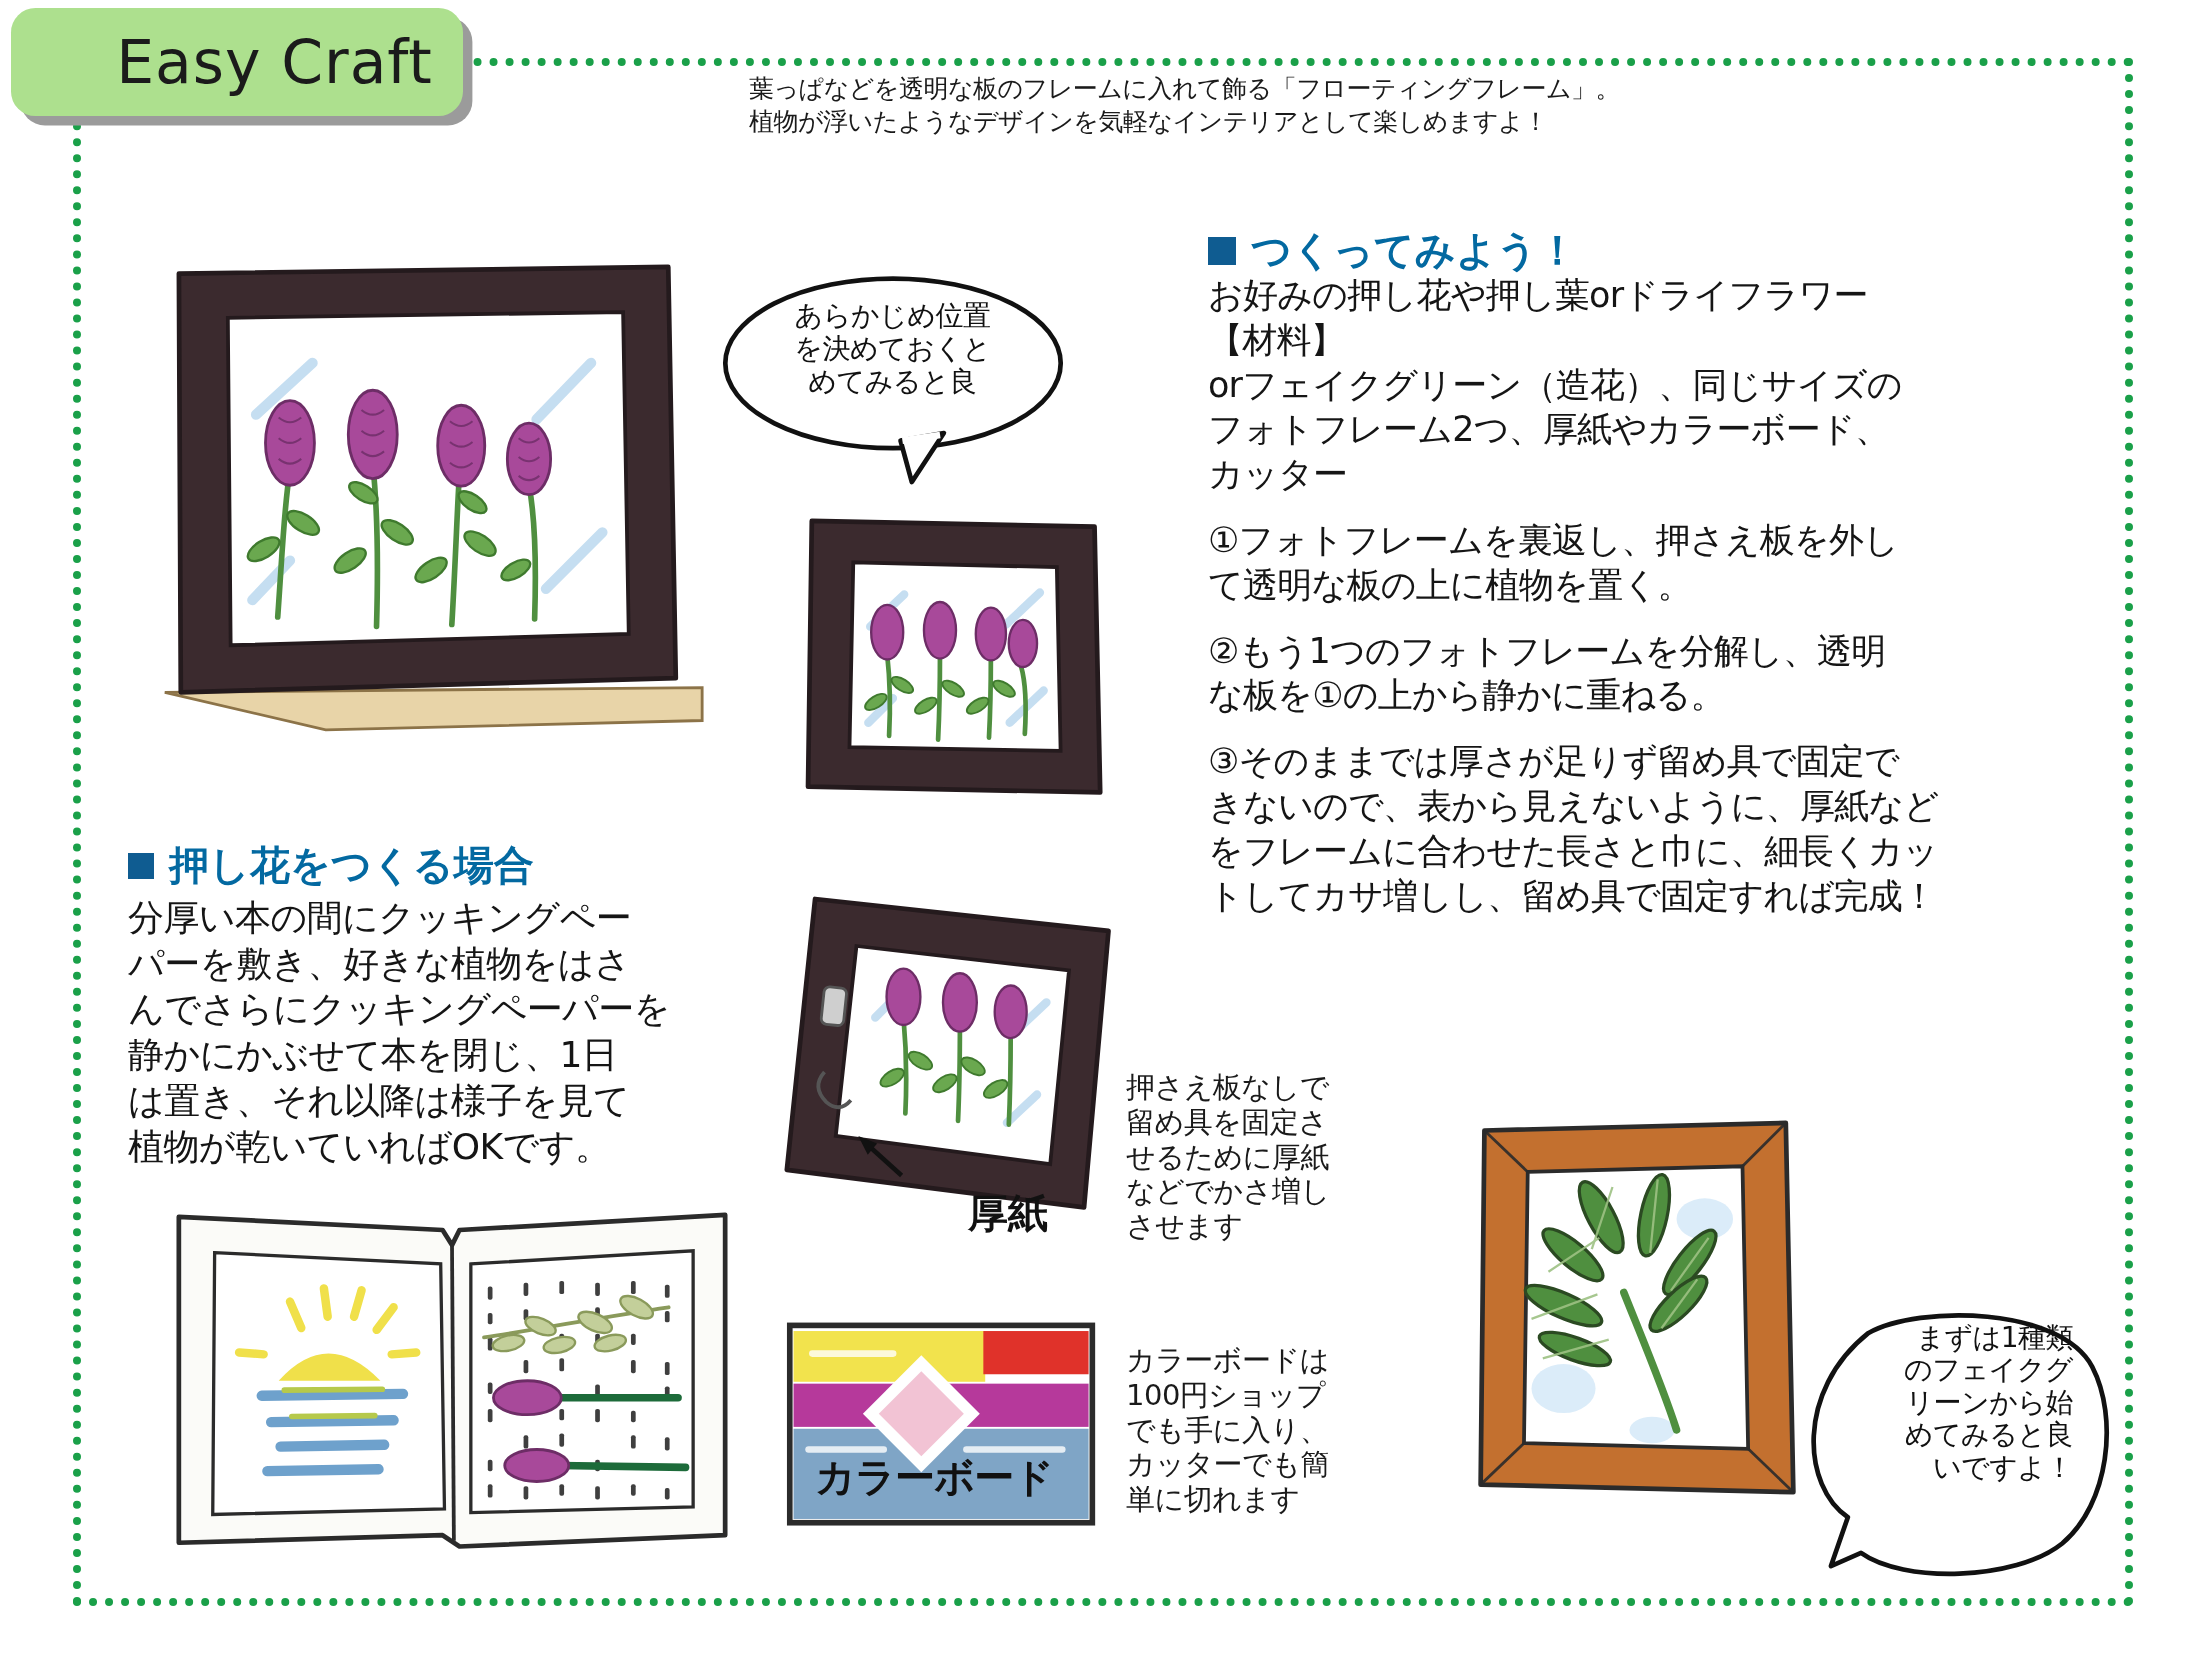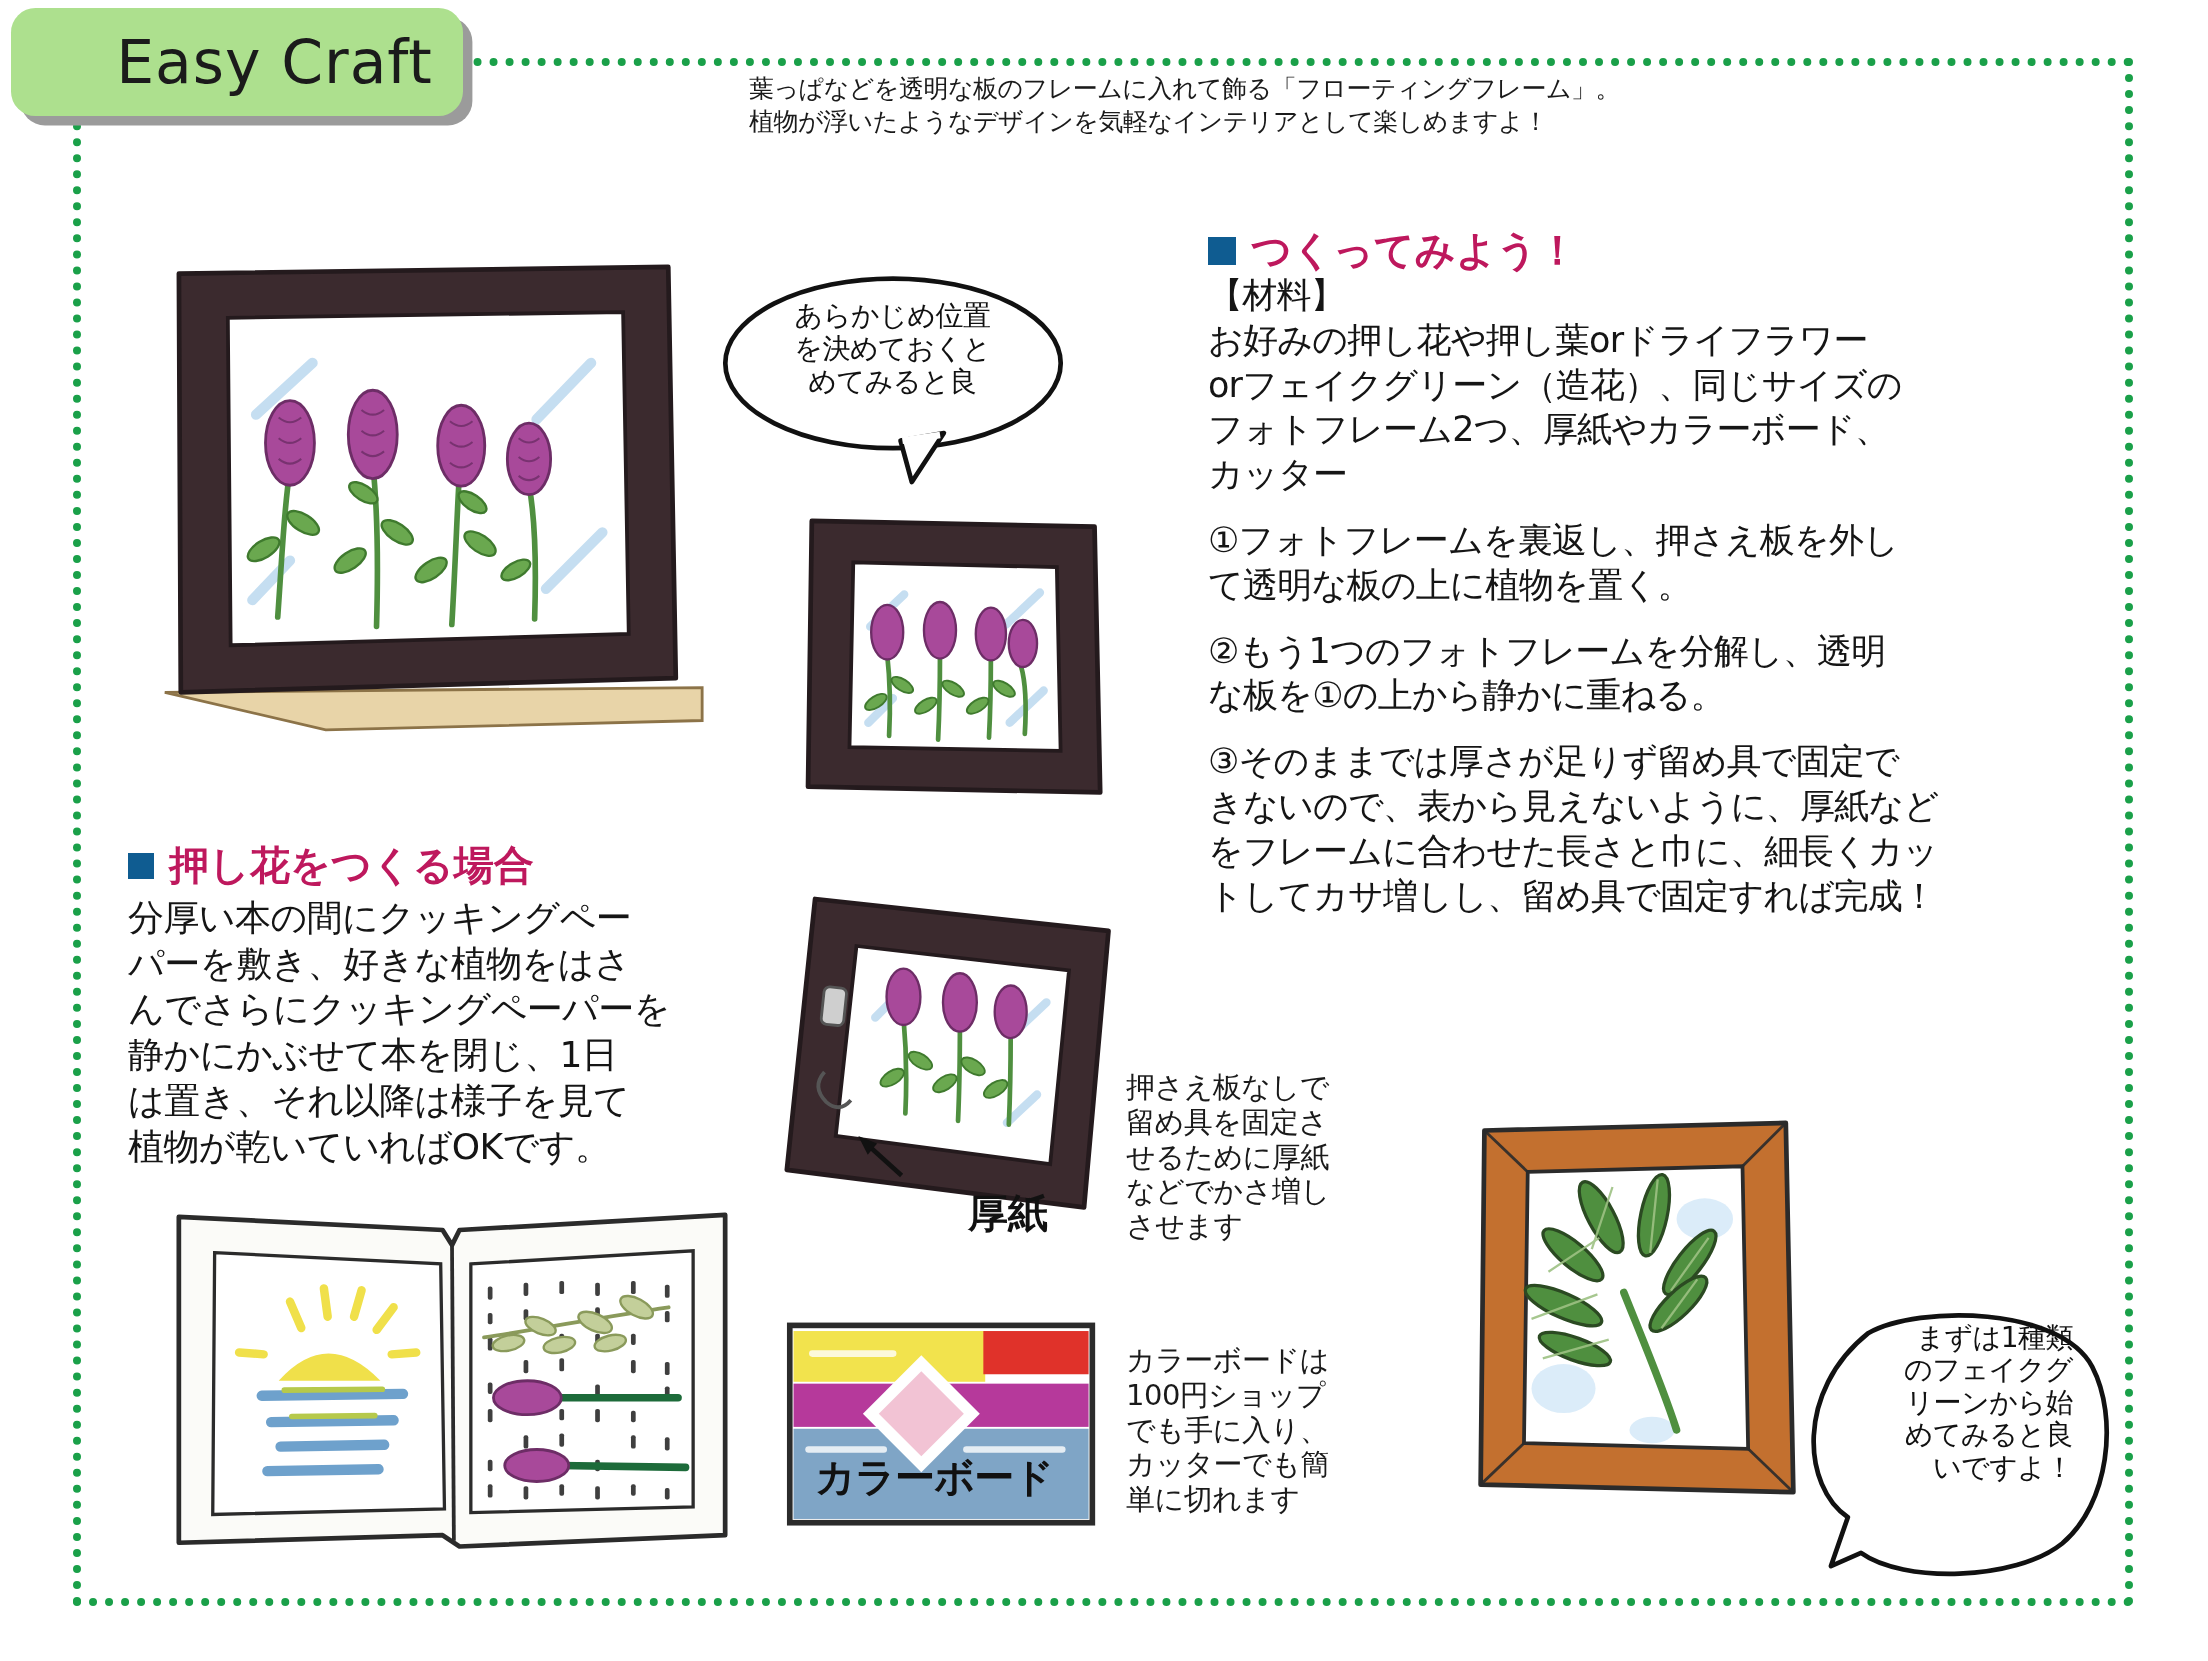--- a/index.html
+++ b/index.html
@@ -33,21 +33,21 @@
   }
   
   #intro{
     position:absolute;left:749px;top:73px;width:1337px;
     font-size:25px;line-height:1.30;color:#1a1a1a;letter-spacing:-0.5px;
     z-index:12;
   }
   #intro div{white-space:nowrap;}
   
   .sec-head{
-    color:#be185d;font-weight:bold;display:flex;align-items:center;gap:15px;
+    color:#0369a1;font-weight:bold;display:flex;align-items:center;gap:15px;
     letter-spacing:0px;
   }
   .sq{display:inline-block;background:#0f5c91;}
   
   #make-head{position:absolute;left:1208px;top:223px;font-size:40px;}
   #make-head .sq{width:28px;height:28px;}
   
   #press-head{position:absolute;left:128px;top:838px;font-size:40px;}
   #press-head .sq{width:26px;height:26px;}
 
@@ -383,22 +383,22 @@
     <div class="ln">単に切れます</div>
   </div>
 
   <div class="sec-head" id="make-head">
     <span class="sq"></span>
     <span>つくってみよう！</span>
   </div>
 
   <div id="right-col">
     <div class="para">
+      <div class="ln">お好みの押し花や押し葉orドライフラワー</div>
       <div class="ln" id="mat-label">【材料】</div>
-      <div class="ln">お好みの押し花や押し葉orドライフラワー</div>
       <div class="ln">orフェイクグリーン（造花）、同じサイズの</div>
       <div class="ln">フォトフレーム2つ、厚紙やカラーボード、</div>
       <div class="ln">カッター</div>
     </div>
 
     <div class="para">
       <div class="ln">①フォトフレームを裏返し、押さえ板を外し</div>
       <div class="ln">て透明な板の上に植物を置く。</div>
     </div>
 

